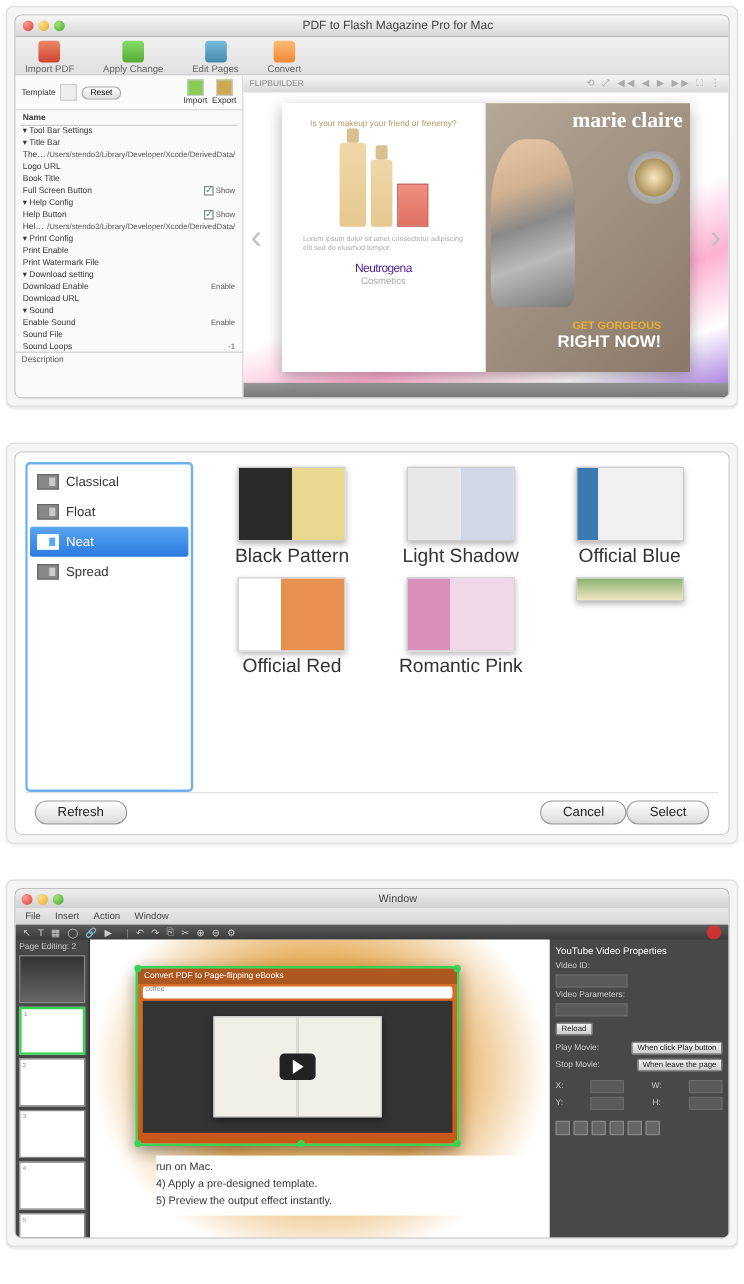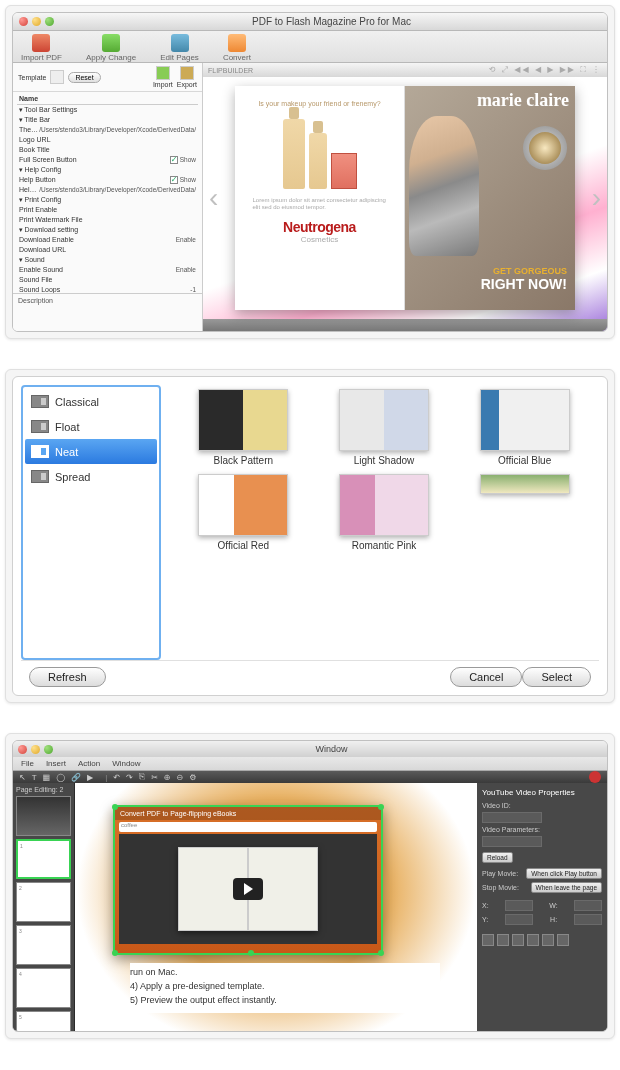--- a/index.html
+++ b/index.html
@@ -41,47 +41,47 @@
 .arrow { position: absolute; top: 50%; transform: translateY(-50%); font-size: 28px; color: #c0c0c0; cursor: pointer; }
 .ar-l { left: 6px; } .ar-r { right: 6px; }
 .book { width: 340px; height: 224px; background: #fff; box-shadow: 0 4px 12px rgba(0,0,0,0.3); display: flex; }
 .page-l { width: 50%; background: #fff; border-right: 1px solid #ddd; padding: 14px 10px; font-size: 7px; color: #555; display: flex; flex-direction: column; align-items: center; }
 .tagline { color: #b7986a; font-size: 7px; margin-bottom: 12px; }
 .bottle-group { display: flex; align-items: flex-end; gap: 4px; margin-bottom: 8px; }
 .bottle { width: 22px; height: 70px; background: linear-gradient(#f0d8a8,#e6c890); border-radius: 3px 3px 2px 2px; position: relative; }
 .bottle::before { content: ""; position: absolute; top: -12px; left: 50%; transform: translateX(-50%); width: 10px; height: 12px; background: #d8c090; border-radius: 2px; }
 .bottle.sm { width: 18px; height: 56px; }
 .box { width: 26px; height: 36px; background: linear-gradient(#f09080,#e07060); border: 1px solid #c05040; }
-.brand { font-size: 14px; color: #b91c1c; font-weight: 700; letter-spacing: -0.5px; }
+.brand { font-size: 10px; color: #4c1d95; font-weight: 400; letter-spacing: -0.5px; }
 .brand-sub { font-size: 8px; color: #aaa; }
 .page-r { width: 50%; position: relative; background: linear-gradient(135deg,#b4a898,#8a7868); overflow: hidden; }
 .mag-title { position: absolute; top: 4px; right: 6px; font-size: 18px; font-weight: bold; color: #fff; font-family: Georgia, serif; }
 .model { position: absolute; left: 4px; top: 30px; width: 70px; height: 140px; background: linear-gradient(160deg,#e8c8a8 0%, #d0b090 30%, #8a8a8a 50%, #bababa 70%, #7a7a7a 100%); border-radius: 40% 40% 10% 10%; }
 .jewel { position: absolute; right: 8px; top: 40px; width: 44px; height: 44px; border-radius: 50%; background: radial-gradient(#ddd,#888); }
 .jewel::after { content: ""; position: absolute; inset: 6px; border-radius: 50%; background: radial-gradient(#f8e8c0,#8a6a30); }
-.cta { position: absolute; bottom: 18px; right: 8px; text-align: right; }
+.cta { position: absolute; bottom: 18px; right: 24px; text-align: right; }
 .cta1 { font-size: 9px; font-weight: bold; color: #e8b030; }
 .cta2 { font-size: 14px; font-weight: bold; color: #fff; }
 .footer1 { height: 12px; background: linear-gradient(#999,#777); }
 
 
 .chooser { background: #fff; border: 1px solid #d0d0d0; border-radius: 6px; padding: 8px; height: 320px; display: flex; flex-direction: column; }
 .ch-body { flex: 1; display: flex; gap: 8px; overflow: hidden; }
 .ch-left { width: 140px; border: 2px solid #6fb0f0; border-radius: 4px; background: #fff; padding: 2px; }
 .cat { display: flex; align-items: center; gap: 6px; padding: 6px 6px; font-size: 11px; color: #333; }
 .cat.selected { background: linear-gradient(#5aa6f2,#2b7ae0); color: #fff; border-radius: 2px; }
 .cat-icon { width: 18px; height: 13px; background: #888; border: 1px solid #666; position: relative; }
 .cat-icon::after { content: ""; position: absolute; inset: 2px 2px 2px 9px; background: #ccc; }
 .cat.selected .cat-icon { background: #fff; border-color: #fff; }
 .cat.selected .cat-icon::after { background: #5aa6f2; }
 .ch-right { flex: 1; overflow: hidden; }
 .grid { display: grid; grid-template-columns: repeat(3,1fr); gap: 8px 12px; padding: 4px 10px; }
 .tpl-item { display: flex; flex-direction: column; align-items: center; gap: 4px; }
 .thumb { width: 90px; height: 62px; box-shadow: 0 2px 5px rgba(0,0,0,0.3); border: 1px solid #ccc; }
-.tpl-label { font-size: 10px; color: #333; }
+.tpl-label { font-size: 16px; color: #333; }
 .th-black { background: linear-gradient(90deg,#2a2a2a 50%,#e8d890 50%); }
 .th-blank { background: #fff; }
 .th-light { background: linear-gradient(90deg,#e8e8e8 50%,#d0d8e8 50%); }
 .th-blue { background: linear-gradient(90deg,#3a7ab0 20%,#f0f0f0 20%); }
 .th-red { background: linear-gradient(90deg,#fff 40%,#e89050 40%); }
 .th-pink { background: linear-gradient(90deg,#d890b8 40%,#f0d8e8 40%); }
 .th-extra { background: linear-gradient(#8ab070,#f0e8c0); }
 .ch-footer { display: flex; justify-content: space-between; padding: 6px 8px 0 8px; border-top: 1px solid #e0e0e0; }
 .mac-btn { background: linear-gradient(#fefefe,#dcdcdc); border: 1px solid #9a9a9a; border-radius: 11px; padding: 3px 18px; font-size: 11px; color: #222; cursor: pointer; }
 
@@ -103,21 +103,21 @@
 .video-overlay { position: absolute; left: 38px; top: 22px; width: 270px; height: 150px; background: linear-gradient(#d87028,#c85818); border: 2px solid #39d353; box-shadow: 0 4px 12px rgba(0,0,0,0.4); }
 .vo-title { font-size: 7px; color: #fff; padding: 3px 5px; background: rgba(0,0,0,0.2); }
 .vo-search { margin: 2px 4px; height: 10px; background: #fff; border-radius: 2px; font-size: 6px; color: #888; padding: 0 2px; }
 .vo-embed { margin: 2px 4px; height: 110px; background: #333; display: flex; align-items: center; justify-content: center; position: relative; }
 .vo-book { width: 140px; height: 84px; background: #fff; box-shadow: 0 2px 6px rgba(0,0,0,0.5); display: flex; }
 .vo-book > div { width: 50%; background: #f0f0e8; border: 1px solid #ccc; }
 .play { position: absolute; width: 30px; height: 22px; background: #222; border-radius: 4px; display: flex; align-items: center; justify-content: center; }
 .play::after { content: ""; border-left: 9px solid #fff; border-top: 6px solid transparent; border-bottom: 6px solid transparent; }
 .handle { position: absolute; width: 6px; height: 6px; background: #39d353; border-radius: 50%; }
 .doc-text { position: absolute; left: 55px; top: 180px; font-size: 9px; color: #333; width: 310px; background: #fff; padding: 4px 0; }
-.ed-right { width: 130px; background: #484848; padding: 5px; font-size: 7px; color: #ccc; display: flex; flex-direction: column; gap: 3px; }
+.ed-right { width: 149px; background: #484848; padding: 5px; font-size: 7px; color: #ccc; display: flex; flex-direction: column; gap: 3px; }
 .prop-title { font-size: 8px; color: #fff; margin-bottom: 2px; }
 .prop-row { display: flex; justify-content: space-between; align-items: center; }
 .prop-input { background: #5a5a5a; border: 1px solid #6a6a6a; height: 11px; width: 60px; }
 .prop-btn { background: linear-gradient(#f0f0f0,#ccc); border: 1px solid #888; border-radius: 2px; font-size: 6.5px; padding: 1px 4px; color: #222; }
 .icon-row { display: flex; gap: 3px; margin-top: 6px; }
 .icon-row span { width: 12px; height: 12px; background: #666; border: 1px solid #888; }
 </style>
 </head>
 <body>
 

